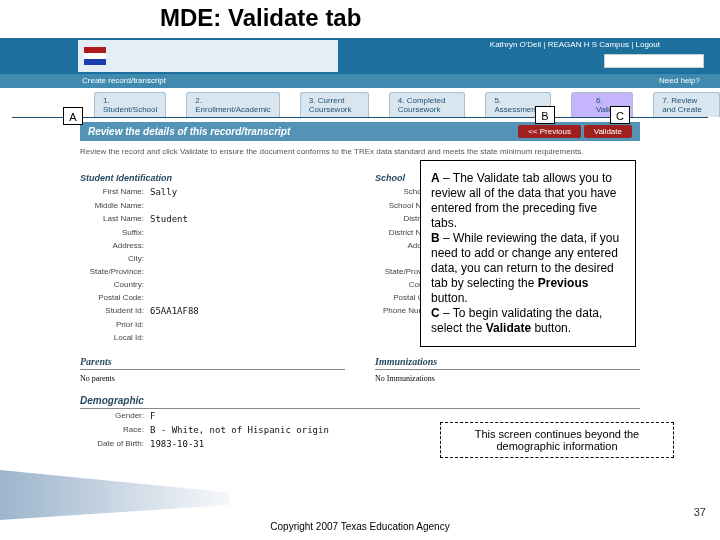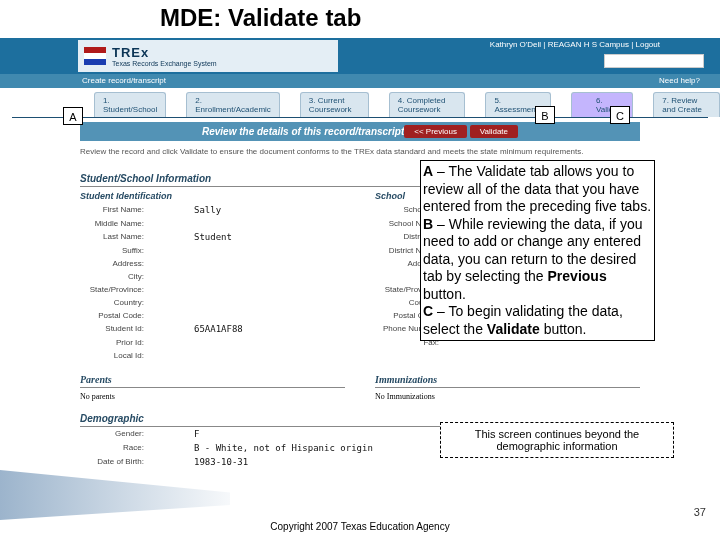--- a/index.html
+++ b/index.html
@@ -11,55 +11,51 @@
   .logo-text { font-weight: bold; font-size: 13px; color: #0c3556; letter-spacing: 1px; }
   .logo-sub { font-size: 7px; color: #0c3556; display: block; }
   .user-info { position: absolute; right: 60px; top: 2px; color: #fff; font-size: 8px; }
   .search-box { position: absolute; right: 16px; top: 16px; background: #fff; width: 100px; height: 14px; border: 1px solid #ccc; }
   .subhead { background: #4089af; height: 14px; color: #fff; font-size: 8px; padding-left: 82px; line-height: 14px; position: relative; }
   .need-help { position: absolute; right: 20px; top: 0; font-size: 8px; }
   .tabs { display: flex; gap: 4px; padding: 4px 0 0 78px; background: #fff; }
   .tab { background: #d9e6ef; border: 1px solid #a6bfd1; border-bottom: none; padding: 3px 8px; font-size: 8px; color: #1d4f72; border-radius: 3px 3px 0 0; margin-left: 16px; }
   .tab.active { background: #c4b5fd; padding-left: 24px; }
   .content { border-top: 1px solid #1d4f72; margin: 0 12px; padding: 4px 68px 0 68px; position: relative; }
-  .review-row { background: #5393b6; color: #fff; font-size: 10px; font-style: italic; font-weight: bold; padding: 3px 8px; display: flex; justify-content: center; align-items: center; }
+  .review-row { background: #5393b6; color: #fff; font-size: 10px; font-style: italic; font-weight: bold; padding: 3px 8px; display: flex; justify-content: space-between; align-items: center; }
   .btn { background: #a02020; color: #fff; border: none; padding: 2px 10px; font-size: 8px; border-radius: 2px; }
   .instructions { font-size: 8px; color: #555; padding: 6px 0 12px 0; line-height: 1.3; }
   .section-header { font-size: 10px; font-weight: bold; font-style: italic; color: #264a63; border-bottom: 1px solid #888; padding: 2px 0; margin-top: 2px; }
   .sub-section { font-size: 9px; font-weight: bold; font-style: italic; color: #264a63; padding: 4px 0 2px 0; }
   .field-grid { display: flex; gap: 30px; }
   .field-col { width: 48%; }
-  .field-row { display: flex; font-size: 8px; padding: 2px 0; gap: 44px; }
+  .field-row { display: flex; font-size: 8px; padding: 2px 0; }
   .field-row .lab { width: 70px; text-align: right; color: #444; padding-right: 6px; }
   .field-row .val { flex: 1; color: #111; font-family: monospace; font-size: 9px; }
   .multi-col { display: flex; gap: 30px; font-family: Liberation Serif, serif; }
   .multi-col .half { flex: 1; }
   .callout-letter { position: absolute; background: #fff; border: 1px solid #000; width: 20px; height: 18px; font-size: 11px; text-align: center; line-height: 18px; font-weight: normal; }
   .callout-A { left: 63px; top: 107px; }
   .callout-B { left: 535px; top: 106px; }
   .callout-C { left: 610px; top: 106px; }
-  .callout-text { position: absolute; left: 420px; top: 160px; width: 235px; background: #fff; border: 1px solid #000; padding: 2px; font-size: 14px; line-height: 1.25; }
+  .callout-text { position: absolute; left: 420px; top: 160px; width: 216px; background: #fff; border: 1px solid #000; padding: 10px; font-size: 12px; line-height: 1.25; }
   .callout-text b { font-weight: bold; }
   .note-box { position: absolute; left: 440px; top: 422px; width: 234px; background: #fff; border: 1px dashed #000; padding: 5px; font-size: 11px; text-align: center; }
   .swoosh { position: absolute; left: 0; bottom: 20px; width: 230px; height: 50px; background: linear-gradient(90deg, rgba(90,130,170,0.6), rgba(90,130,170,0.05)); clip-path: polygon(0 0, 100% 45%, 100% 70%, 0 100%); }
   .copyright { position: absolute; bottom: 8px; width: 100%; text-align: center; font-size: 10px; color: #000; }
   .pagenum { position: absolute; right: 14px; bottom: 22px; font-size: 11px; color: #333; }
 </style>
 </head>
 <body>
 
 <div class="slide-title">MDE: Validate tab</div>
 
 <div class="header-band">
   <div class="logo-area">
     <div class="logo-flag"></div>
-    <div>
-      <div class="logo-text">TREx</div>
-      <span class="logo-sub">Texas Records Exchange System</span>
-    </div>
   </div>
   <div class="user-info">Kathryn O'Dell | REAGAN H S Campus | Logout</div>
   <div class="search-box" title="Search"></div>
 </div>
 <div class="subhead">
   <span>Create record/transcript</span>
   <span class="need-help">Need help?</span>
 </div>
 
 <div class="tabs" id="tabs">
@@ -75,21 +71,20 @@
 <div class="content">
   <div class="review-row">
     <span>Review the details of this record/transcript</span>
     <span>
       <button class="btn">&lt;&lt; Previous</button>
       <button class="btn">Validate</button>
     </span>
   </div>
   <div class="instructions">Review the record and click Validate to ensure the document conforms to the TREx data standard and meets the state minimum requirements.</div>
 
-  <div class="section-header">Student/School Information</div>
   <div class="field-grid">
     <div class="field-col">
       <div class="sub-section">Student Identification</div>
       <div id="student-col">
           <div class="field-row">
             <div class="lab">First Name:</div>
             <div class="val">Sally</div>
           </div>
           <div class="field-row">
             <div class="lab">Middle Name:</div>

